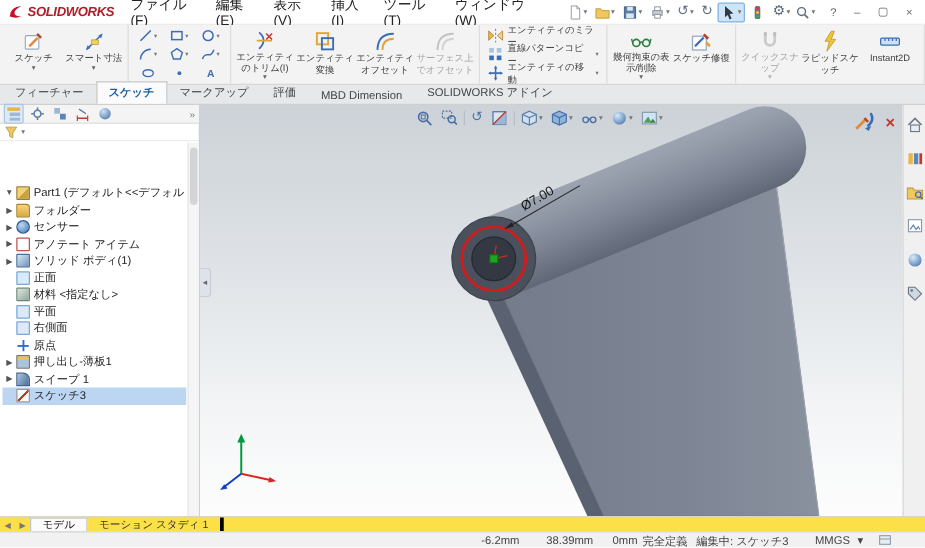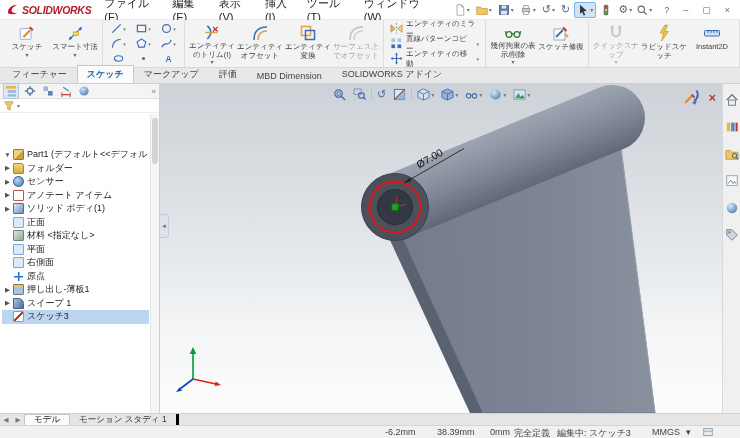--- a/index.html
+++ b/index.html
@@ -81,21 +81,21 @@
   .hudsep{width:1px;height:11px;background:#b8bec5}
   .confcorner{position:absolute;right:6px;top:4px;display:flex;align-items:center;gap:8px}
   .cancel-x{font-size:13px;line-height:13px;font-weight:bold;color:#c0392b}
   .vcollapse{position:absolute;left:0;top:130px;width:9px;height:24px;background:#dde3e9;border:1px solid #c3cad1;border-left:none;border-radius:0 4px 4px 0;font-size:7px;color:#667;display:flex;align-items:center;justify-content:center}
 
   
   .taskpane{position:absolute;right:0;top:0;width:18px;height:100%;background:#f0f0f1;border-left:1px solid #d8d8d8;display:flex;flex-direction:column;align-items:center;padding-top:8px;gap:11px}
   .tpbtn{padding:1px;border-radius:2px}
 
   
-  .doctabs{position:absolute;top:413px;left:0;right:0;height:12px;background:#e5e5e5;border-top:1px solid #d2d2d2;display:flex;align-items:stretch;font-size:8.5px}
+  .doctabs{position:absolute;top:413px;left:0;right:0;height:12px;background:#fde047;border-top:1px solid #d2d2d2;display:flex;align-items:stretch;font-size:8.5px}
   .dnav{width:12px;display:flex;align-items:center;justify-content:center;font-size:6.5px;color:#777}
   .dtab{display:flex;align-items:center;padding:0 9px;color:#333;border-right:3px solid #000000}
   .dtab.active{background:#fbfbfc;border:1px solid #c6c6c6;border-bottom:none;color:#111}
   .statusbar{position:absolute;top:425px;left:0;right:0;height:13px;background:#f1f1f2;border-top:1px solid #d5d5d5}
   .sbt{position:absolute;top:1px;font-size:9px;color:#444;white-space:nowrap}
 </style>
 </head>
 <body>
 
 <div class="app">
@@ -271,31 +271,31 @@
         <svg class="ic18" viewBox="0 0 18 18">
             <path d="M4 2 C9 6 9 11 4 16" stroke="#3a6db5" fill="none" stroke-width="1.5"></path>
             <path d="M2 9 H15" stroke="#e0a33c" stroke-width="1.5"></path>
             <path d="M10 3 l5 5 M15 3 l-5 5" stroke="#c0392b" stroke-width="1.3"></path>
           </svg>
         <span class="blabel">エンティティのトリム(I)</span>
         <span class="bcaret">▾</span>
       </div>
       <div class="bigbtn">
         <svg class="ic18" viewBox="0 0 18 18">
+            <rect x="2.5" y="2.5" width="9" height="9" fill="none" stroke="#e0a33c" stroke-width="1.5"></rect>
+            <rect x="6.5" y="6.5" width="9" height="9" fill="none" stroke="#3a6db5" stroke-width="1.5"></rect>
+          </svg>
+        <span class="blabel">エンティティ変換</span>
+      </div>
+      <div class="bigbtn">
+        <svg class="ic18" viewBox="0 0 18 18">
             <path d="M3 16 Q3 3 16 3" stroke="#3a6db5" fill="none" stroke-width="1.5"></path>
             <path d="M7 16 Q7 7 16 7" stroke="#e0a33c" fill="none" stroke-width="1.5"></path>
           </svg>
         <span class="blabel">エンティティオフセット</span>
-      </div>
-      <div class="bigbtn">
-        <svg class="ic18" viewBox="0 0 18 18">
-            <rect x="2.5" y="2.5" width="9" height="9" fill="none" stroke="#e0a33c" stroke-width="1.5"></rect>
-            <rect x="6.5" y="6.5" width="9" height="9" fill="none" stroke="#3a6db5" stroke-width="1.5"></rect>
-          </svg>
-        <span class="blabel">エンティティ変換</span>
       </div>
       <div class="bigbtn disabled">
         <svg class="ic18" viewBox="0 0 18 18">
             <path d="M3 16 Q3 3 16 3" stroke="#888" fill="none" stroke-width="1.5"></path>
             <path d="M7 16 Q7 7 16 7" stroke="#aaa" fill="none" stroke-width="1.5"></path>
           </svg>
         <span class="blabel">サーフェス上でオフセット</span>
       </div>
     </div>
 

